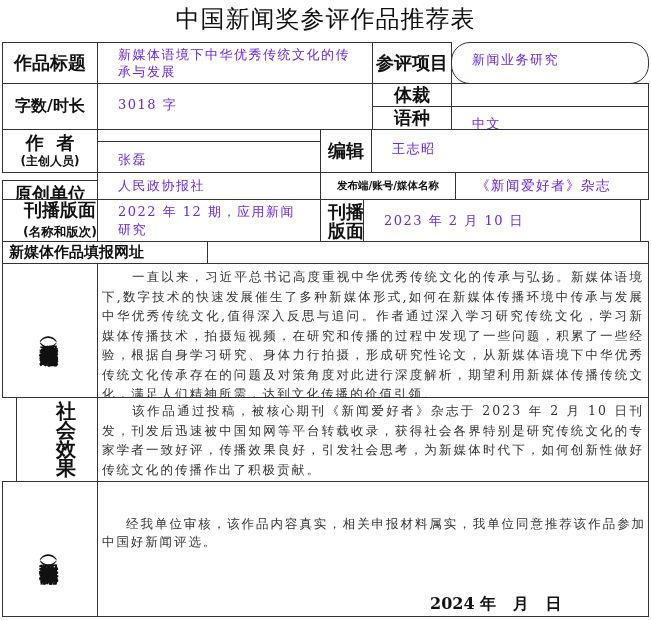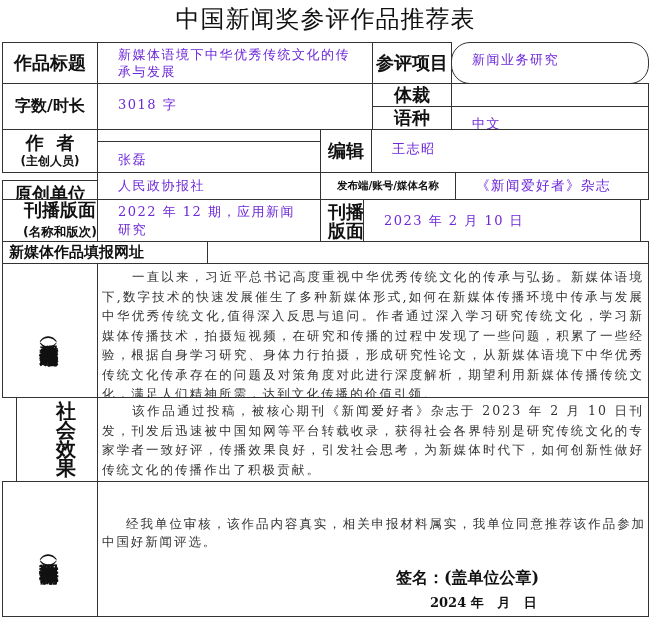--- a/index.html
+++ b/index.html
@@ -118,15 +118,14 @@
   <span style="display:inline-block;width:30px;"></span><span>该作品通过投稿，被核心期刊《新闻爱好者》杂志于 2023 年 2 月 10 日刊发，刊发后迅速被中国知网等平台转载收录，获得社会各界特别是研究传统文化的专家学者一致好评，传播效果良好，引发社会思考，为新媒体时代下，如何创新性做好传统文化的传播作出了积极贡献。</span>
 </div>
 
 <div class="cell lbl" style="left:2px;top:481px;width:96px;height:136px;">
   <span class="vert" style="height:118px;">初评评语（推荐理由）</span>
 </div>
 <div class="cell" style="left:97px;top:481px;width:552px;height:136px;">
   <div class="para" style="position:absolute;left:0;top:33px;width:544px;font-size:12.5px;line-height:18px;letter-spacing:1.9px;">
     <span style="display:inline-block;width:24px;"></span><span>经我单位审核，该作品内容真实，相关申报材料属实，我单位同意推荐该作品参加中国好新闻评选。</span>
   </div>
-  <div style="position:absolute;left:298px;top:86px;font-size:16px;font-weight:bold;color:#111;">签名：(盖单位公章)</div>
-  <div style="position:absolute;left:332px;top:112px;font-size:13px;font-weight:bold;color:#111;white-space:pre;">2024 年   月   日</div>
+  <div style="position:absolute;left:332px;top:112px;font-size:16px;font-weight:bold;color:#111;white-space:pre;">2024 年   月   日</div>
 </div>
 
 </body></html>

